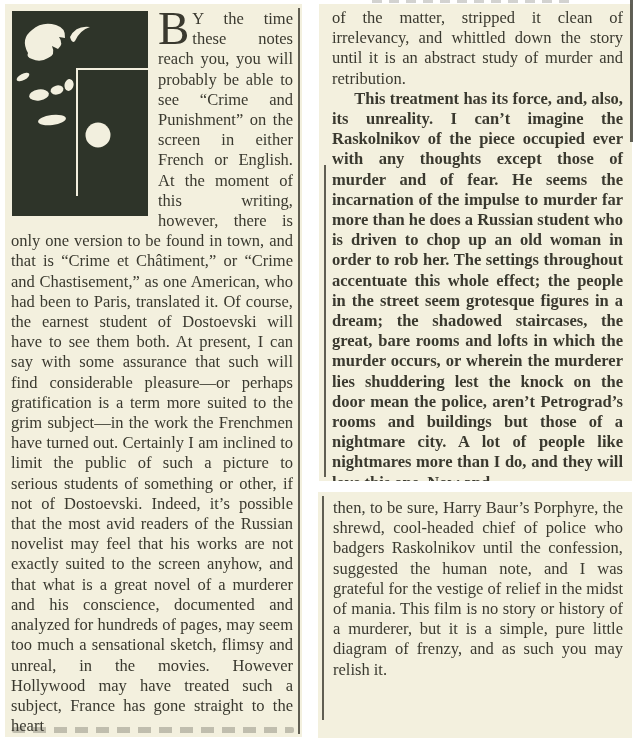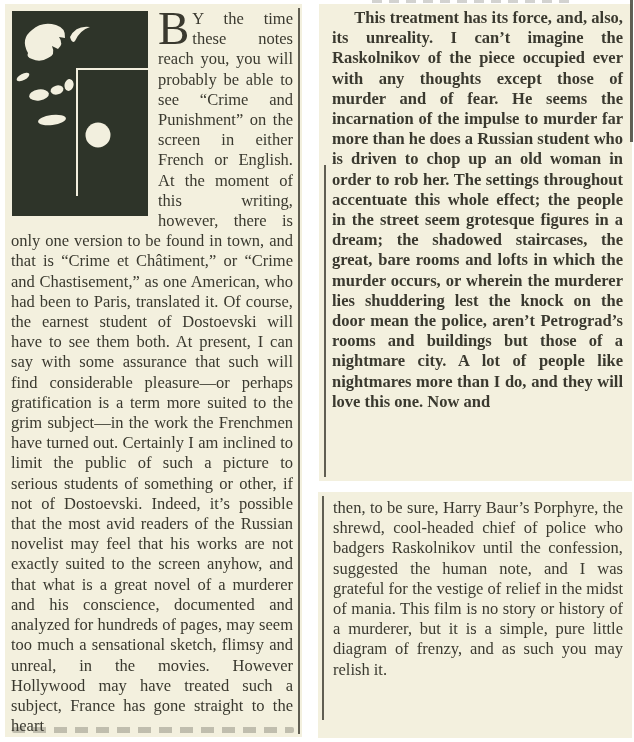--- a/index.html
+++ b/index.html
@@ -112,20 +112,21 @@
         <circle fill="var(--art-fg)" cx="86" cy="124" r="12.5"></circle>
       </svg>
     </div>
     <div class="body-text">
       <p><span class="dropcap">B</span><span>Y the time these notes reach you, you will probably be able to see “Crime and Punishment” on the screen in either French or English. At the moment of this writing, however, there is only one version to be found in town, and that is “Crime et Châtiment,” or “Crime and Chastisement,” as one American, who had been to Paris, translated it. Of course, the earnest student of Dostoevski will have to see them both. At present, I can say with some assurance that such will find considerable pleasure—or perhaps gratification is a term more suited to the grim subject—in the work the Frenchmen have turned out. Certainly I am inclined to limit the public of such a picture to serious students of something or other, if not of Dostoevski. Indeed, it’s possible that the most avid readers of the Russian novelist may feel that his works are not exactly suited to the screen anyhow, and that what is a great novel of a murderer and his conscience, documented and analyzed for hundreds of pages, may seem too much a sensational sketch, flimsy and unreal, in the movies. However Hollywood may have treated such a subject, France has gone straight to the heart</span></p>
     </div>
   </div>
 
   <div class="scan-block block-right-top">
     <div class="body-text">
+      <p>of the matter, stripped it clean of irrelevancy, and whittled down the story until it is an abstract study of murder and retribution.</p>
       <p class="indented">This treatment has its force, and, also, its unreality. I can’t imagine the Raskolnikov of the piece occupied ever with any thoughts except those of murder and of fear. He seems the incarnation of the impulse to murder far more than he does a Russian student who is driven to chop up an old woman in order to rob her. The settings throughout accentuate this whole effect; the people in the street seem grotesque figures in a dream; the shadowed staircases, the great, bare rooms and lofts in which the murder occurs, or wherein the murderer lies shuddering lest the knock on the door mean the police, aren’t Petrograd’s rooms and buildings but those of a nightmare city. A lot of people like nightmares more than I do, and they will love this one. Now and</p>
     </div>
   </div>
 
   <div class="scan-block block-right-bottom">
     <div class="body-text">
       <p>then, to be sure, Harry Baur’s Porphyre, the shrewd, cool-headed chief of police who badgers Raskolnikov until the confession, suggested the human note, and I was grateful for the vestige of relief in the midst of mania. This film is no story or history of a murderer, but it is a simple, pure little diagram of frenzy, and as such you may relish it.</p>
     </div>
   </div>
 

